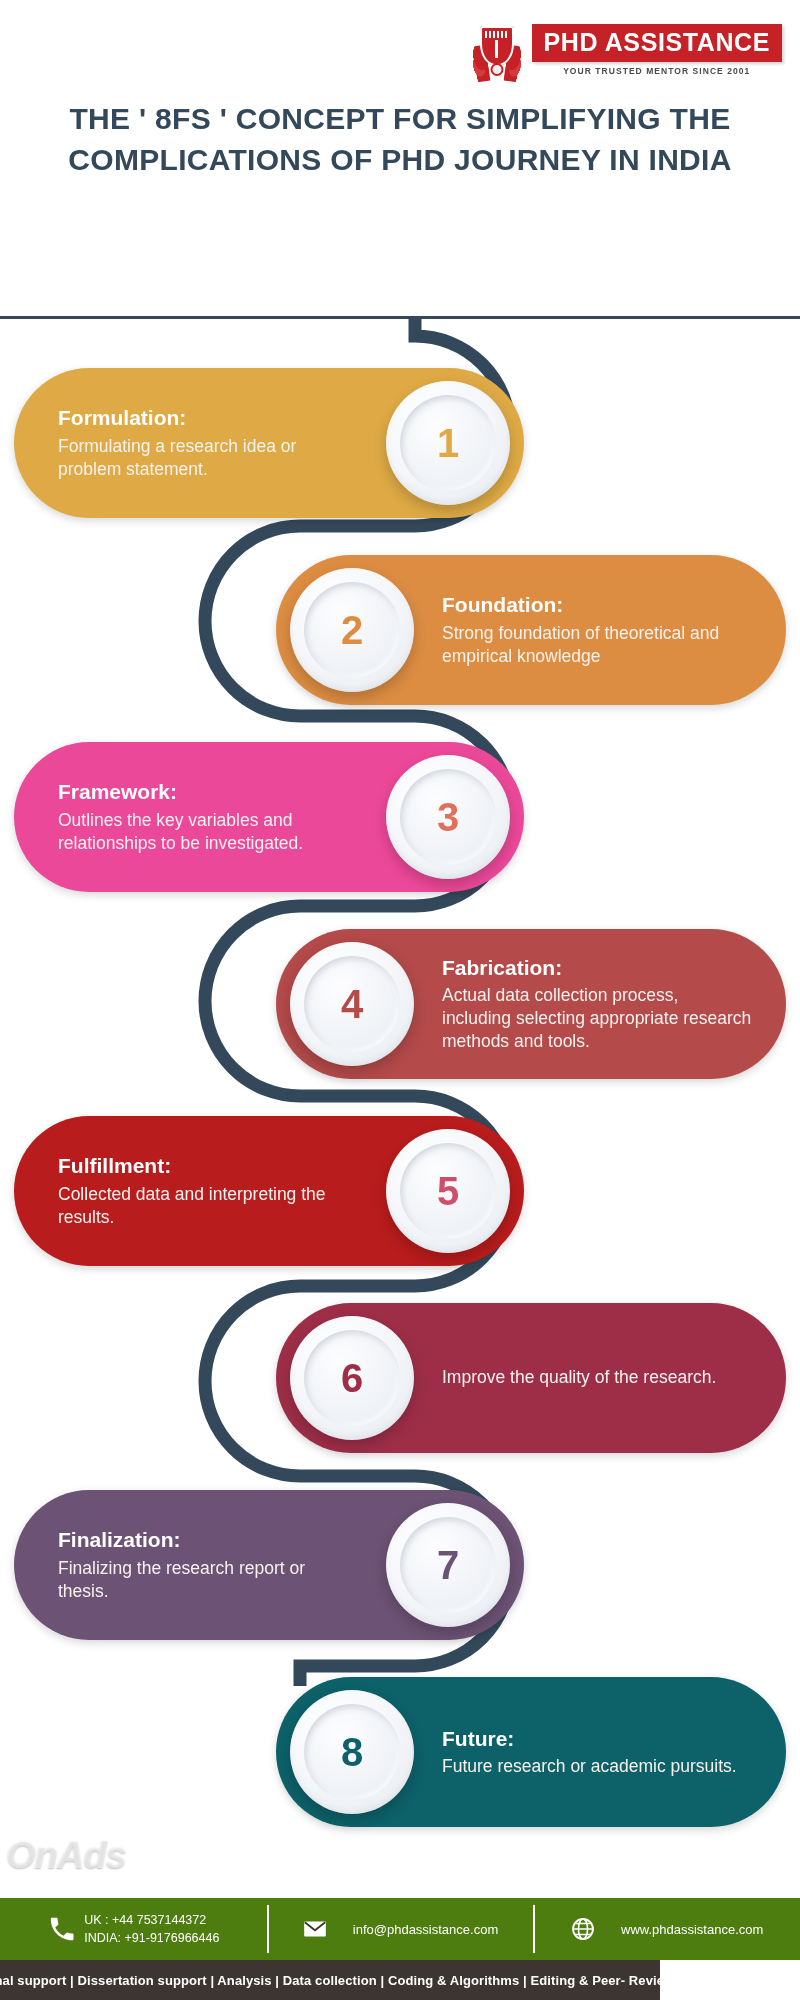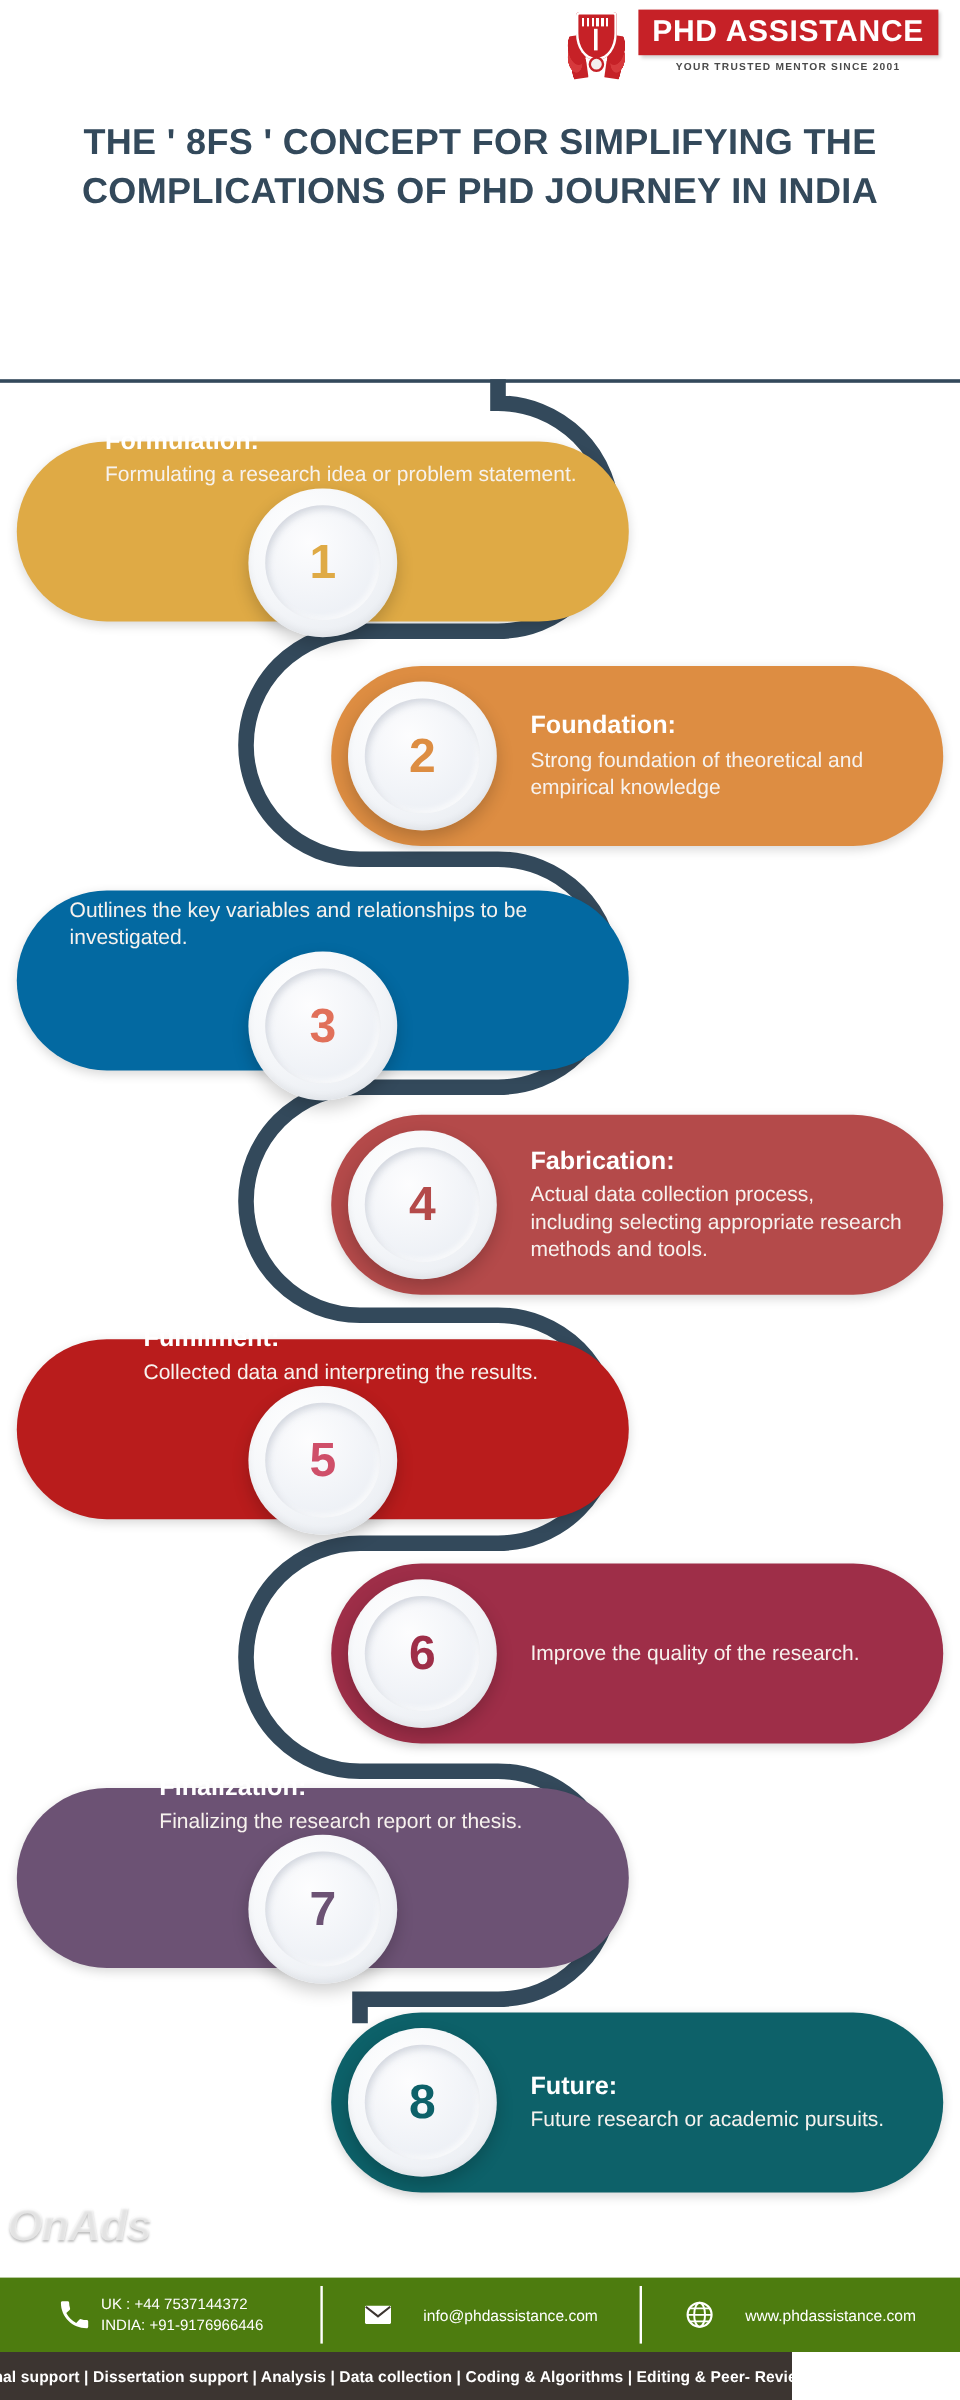--- a/index.html
+++ b/index.html
@@ -23,21 +23,21 @@
   
   .header {
     position: absolute;
     top: 0; left: 0;
     width: 800px;
     height: 92px;
   }
   .logo-wrap {
     position: absolute;
     right: 18px;
-    top: 8px;
+    top: 24px;
     display: flex;
     align-items: flex-start;
   }
   .crest {
     position: relative;
     width: 62px;
     height: 58px;
     margin-right: 4px;
     flex: none;
   }
@@ -133,21 +133,21 @@
 
   
   .card {
     position: absolute;
     height: 150px;
     border-radius: 75px;
     display: flex;
     align-items: center;
     box-shadow: 0 3px 9px rgba(0,0,0,0.16);
   }
-  .card.left  { left: 14px;  width: 510px; flex-direction: column; justify-content: center; }
+  .card.left  { left: 14px;  width: 510px; flex-direction: row; }
   .card.right { left: 276px; width: 510px; flex-direction: row; }
 
   .card-text { flex: 1 1 auto; padding: 0 14px 0 44px; }
   .card.right .card-text { padding: 0 34px 0 14px; }
 
   .card-heading {
     color: #ffffff;
     font-weight: 800;
     font-size: 21px;
     line-height: 1.25;
@@ -311,21 +311,21 @@
   <div class="card right" style="top: 555px; background: rgb(221, 141, 66);">
     <div class="medallion">
       <span class="medallion-num" style="color: rgb(221, 141, 66);">2</span>
     </div>
     <div class="card-text">
       <div class="card-heading">Foundation:</div>
       <div class="card-desc">Strong foundation of theoretical and empirical knowledge</div>
     </div>
   </div>
 
-  <div class="card left" style="top: 742px; background: #0369a1;">
+  <div class="card left" style="top: 742px; background: #ec4899;">
     <div class="card-text">
       <div class="card-heading">Framework:</div>
       <div class="card-desc">Outlines the key variables and relationships to be investigated.</div>
     </div>
     <div class="medallion">
       <span class="medallion-num" style="color: rgb(225, 112, 90);">3</span>
     </div>
   </div>
 
   <div class="card right" style="top: 929px; background: rgb(180, 74, 74);">

